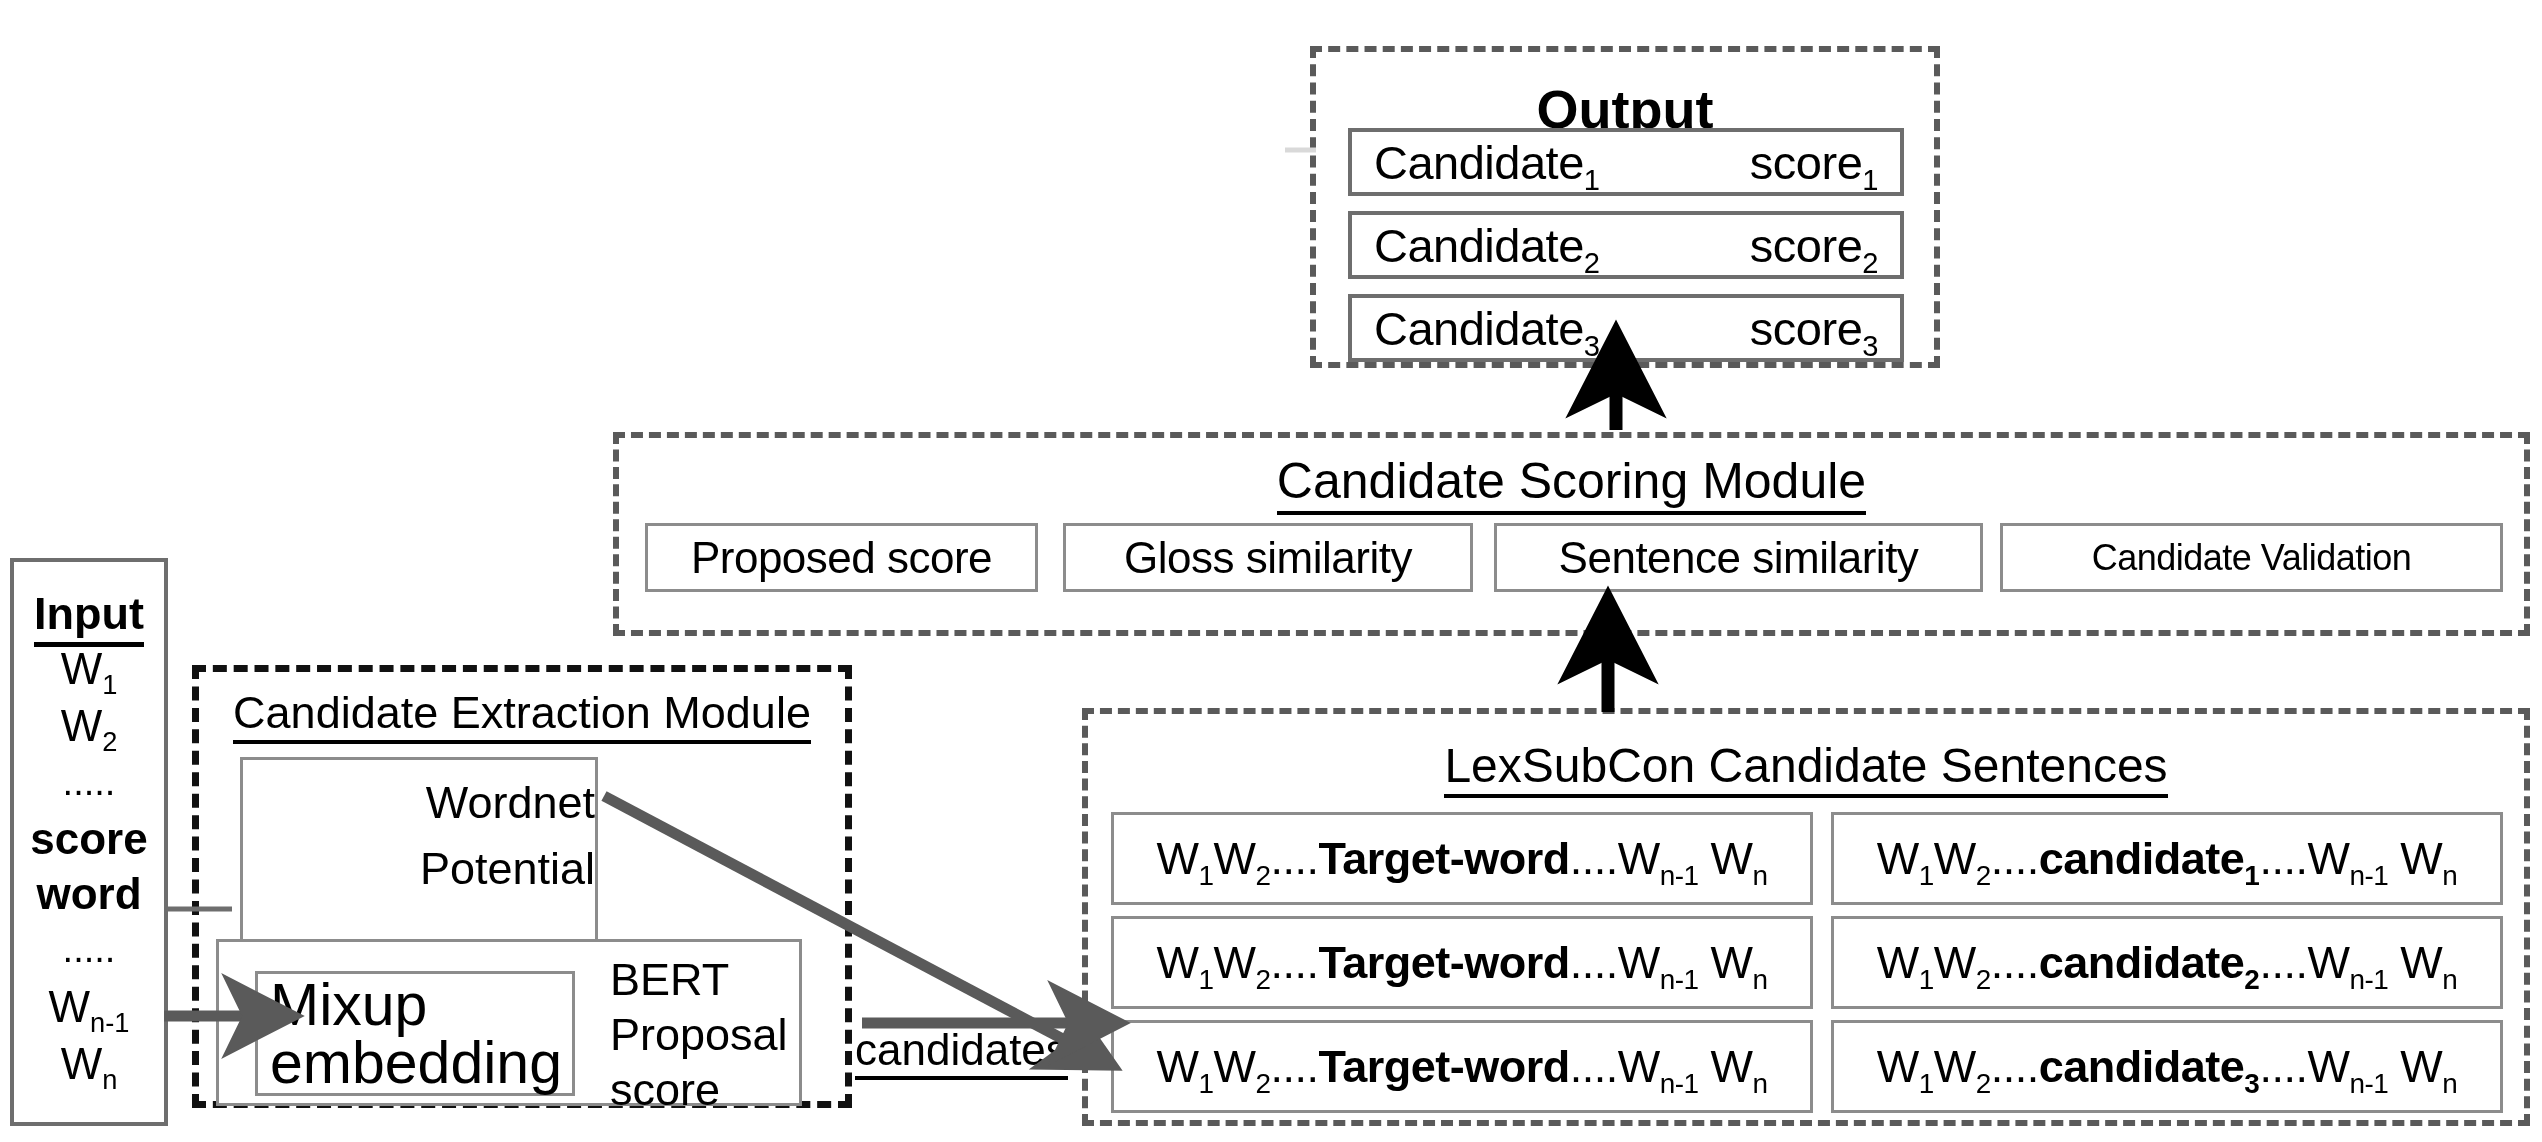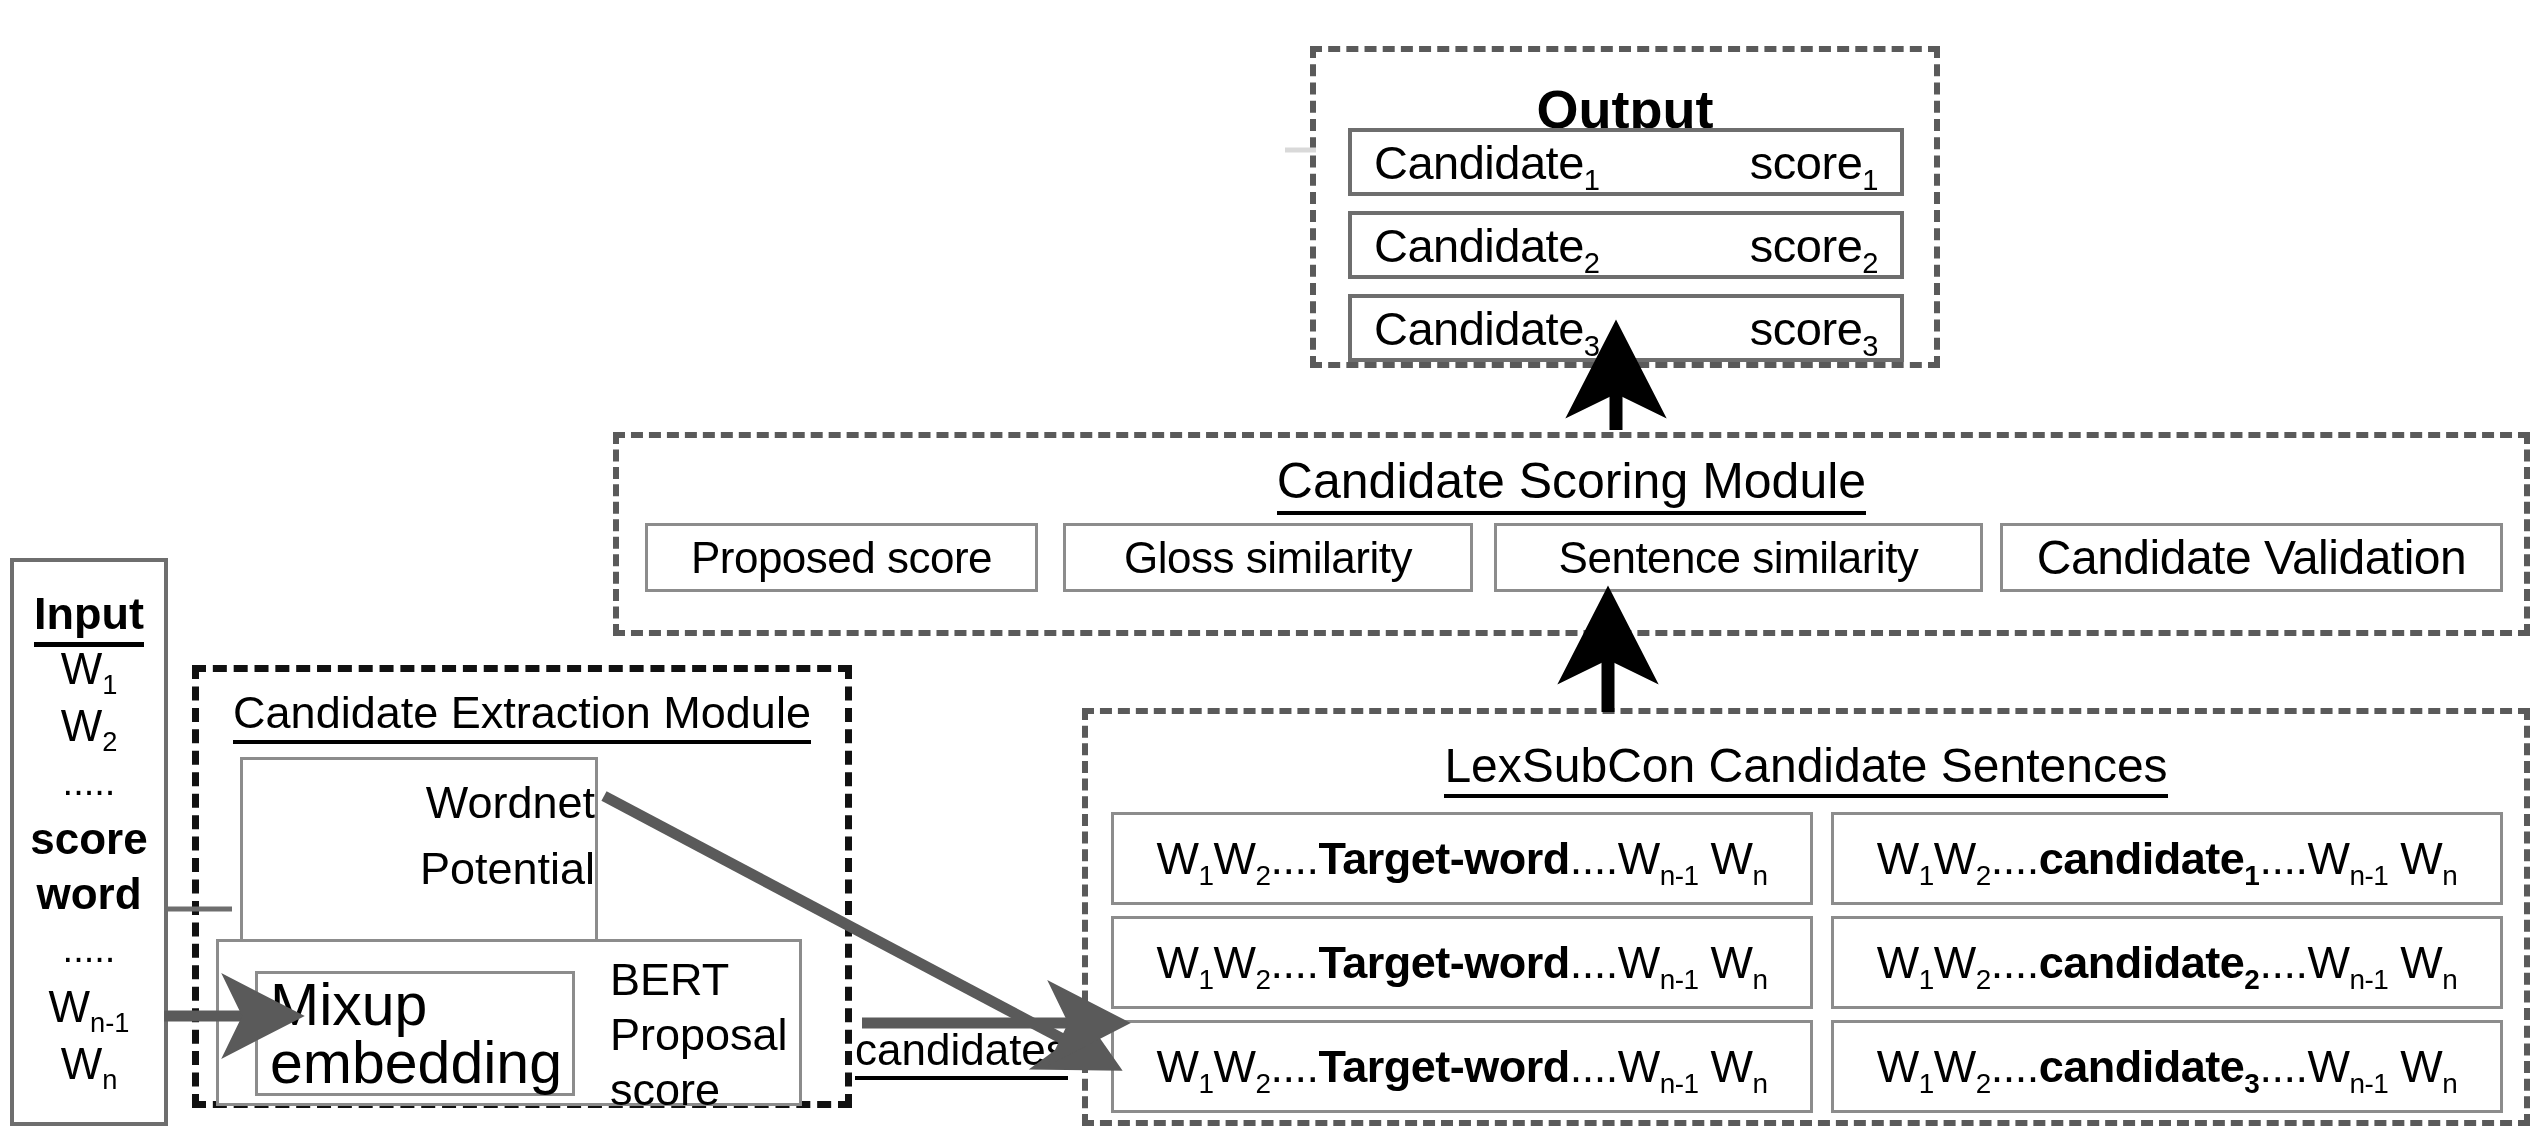--- a/index.html
+++ b/index.html
@@ -63,21 +63,21 @@
   <div class="solid-thin ctr" style="left:645px;top:523px;width:393px;height:69px;">
     <span class="row-text" style="font-size:44px;">Proposed score</span>
   </div>
   <div class="solid-thin ctr" style="left:1063px;top:523px;width:410px;height:69px;">
     <span class="row-text" style="font-size:44px;">Gloss similarity</span>
   </div>
   <div class="solid-thin ctr" style="left:1494px;top:523px;width:489px;height:69px;">
     <span class="row-text" style="font-size:44px;">Sentence similarity</span>
   </div>
   <div class="solid-thin ctr" style="left:2000px;top:523px;width:503px;height:69px;">
-    <span class="row-text" style="font-size:48px;">Candidate Validation</span>
+    <span class="row-text" style="font-size:36px;">Candidate Validation</span>
   </div>
 
   <div class="solid" style="left:10px;top:558px;width:158px;height:568px;"></div>
   <div class="ttl" style="left:10px;top:588px;width:158px;font-size:45px;font-weight:bold;">
     <span class="ttl-u">Input</span>
   </div>
   <div style="position:absolute;left:10px;top:640px;width:158px;text-align:center;font-size:44px;line-height:57px;">
     <div><span>W</span><sub>1</sub></div>
     <div><span>W</span><sub>2</sub></div>
     <div style="font-size:38px;"><span>.....</span></div>

